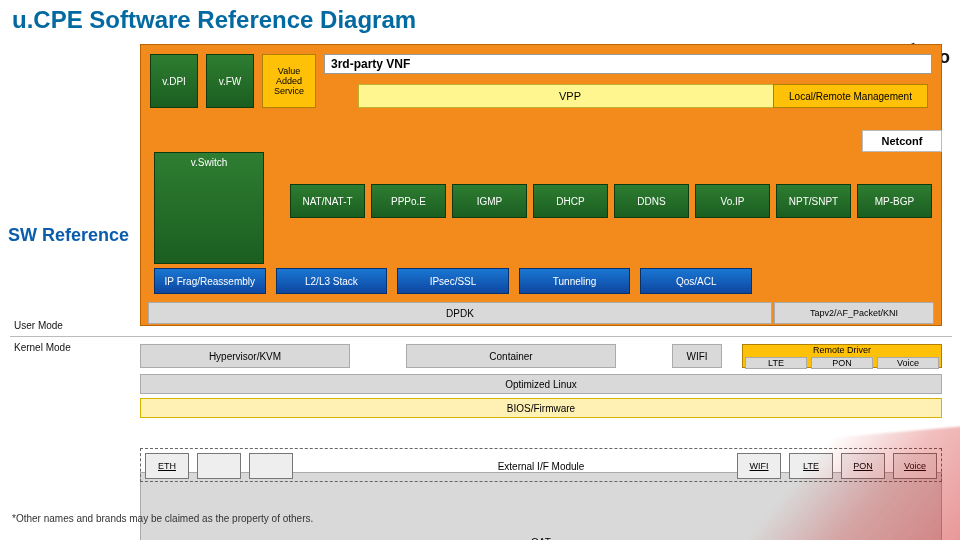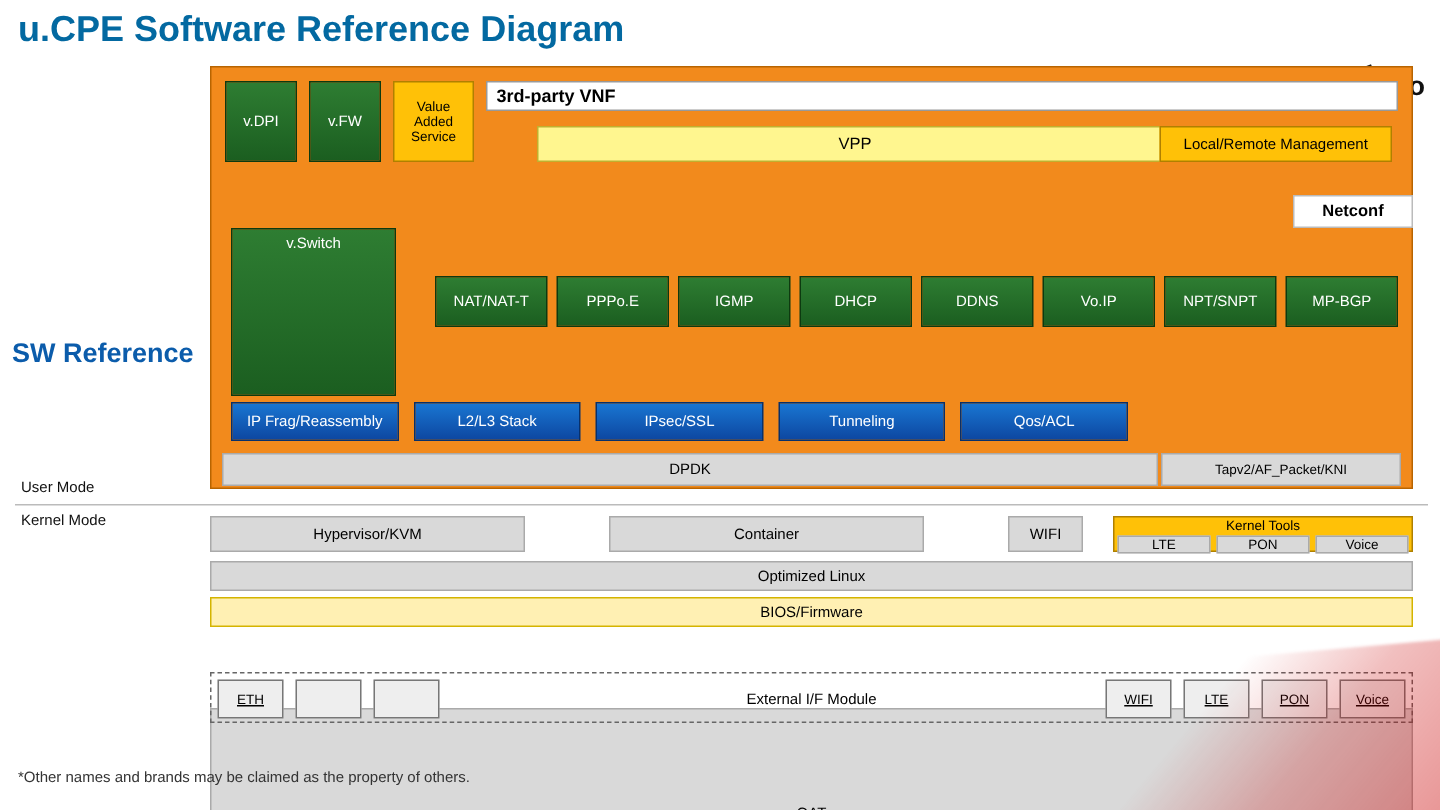--- a/index.html
+++ b/index.html
@@ -123,21 +123,21 @@
 
   <div class="divider"></div>
 
   <div class="row row-hyper">
     <div class="gray hy">Hypervisor/KVM</div>
     <div class="sp"></div>
     <div class="gray ct">Container</div>
     <div class="sp"></div>
     <div class="gray wifi">WIFI</div>
     <div class="kernel-drv">
-      <div class="t">Kernel Tools</div>
+      <div class="t">Remote Driver</div>
       <div class="kds">
         <div>LTE</div>
         <div>PON</div>
         <div>Voice</div>
       </div>
     </div>
   </div>
 
   <div class="row row-opt">
     <div class="gray full">Optimized Linux</div>

